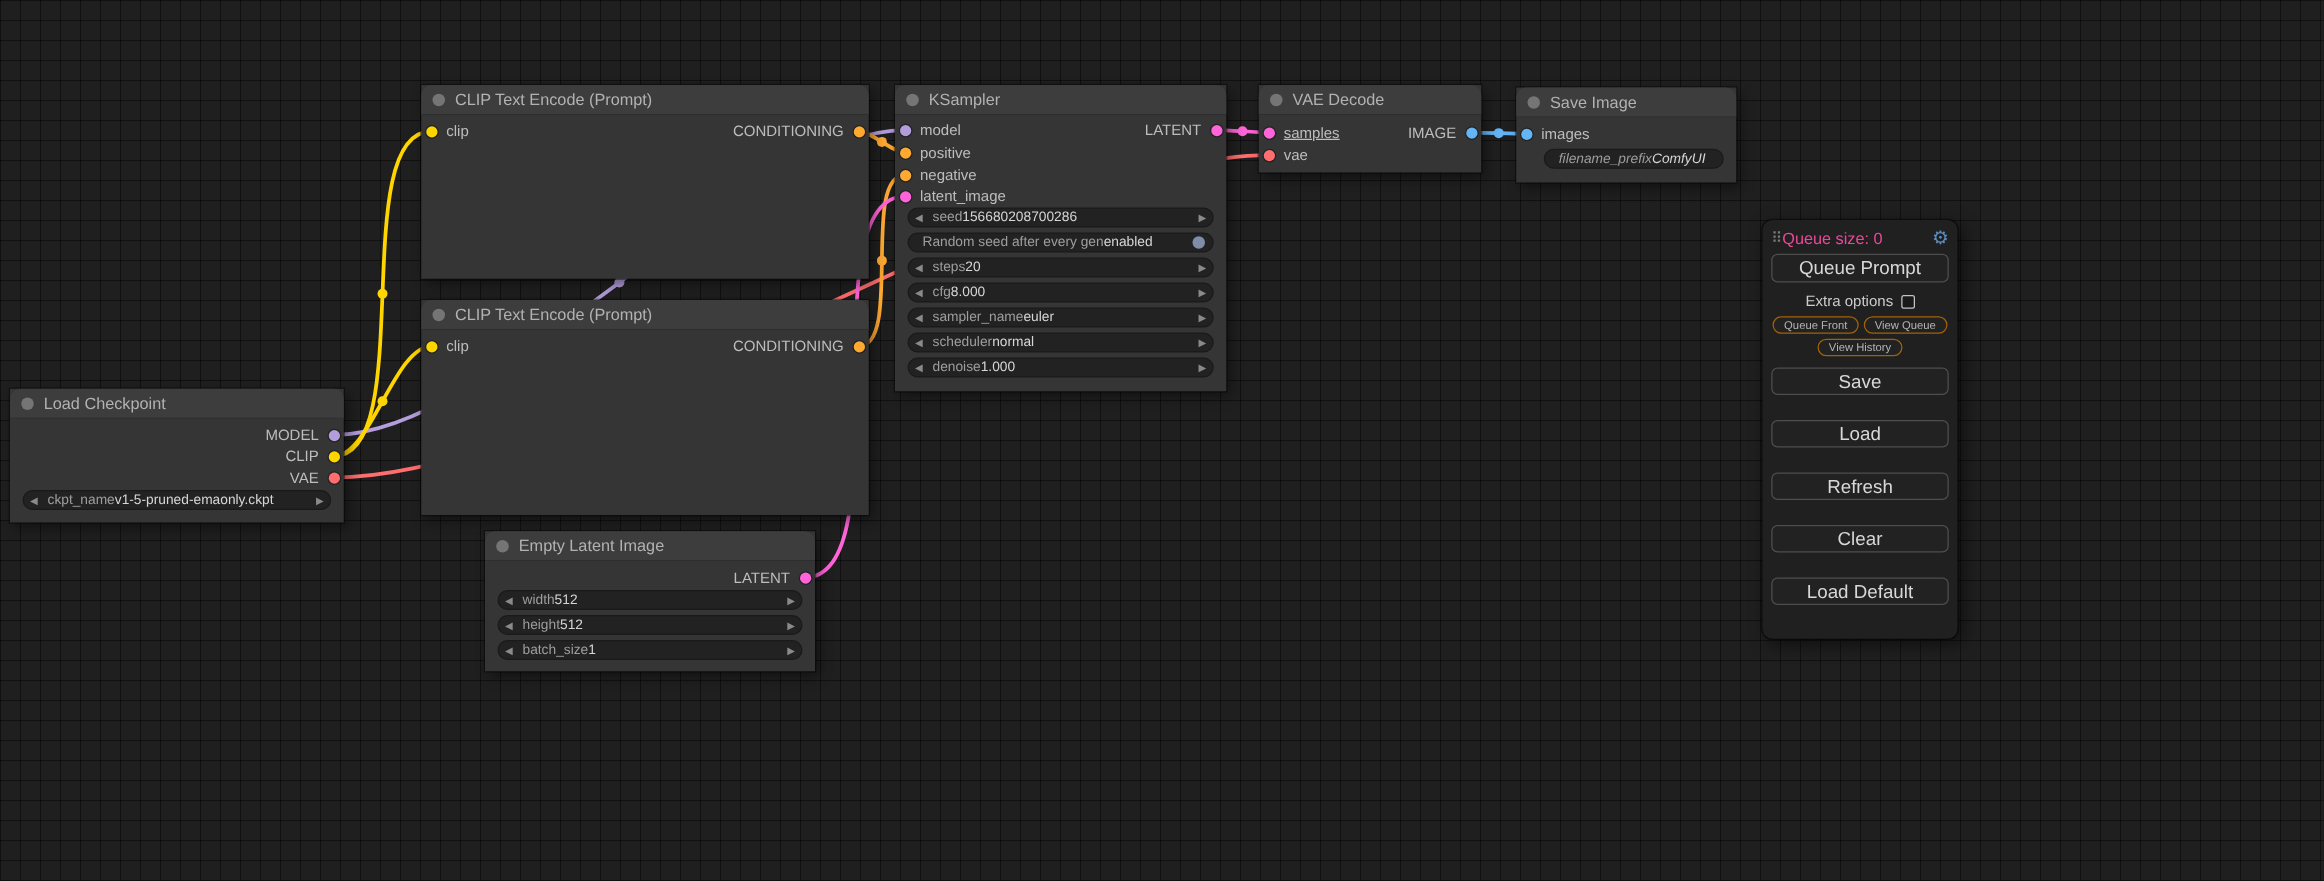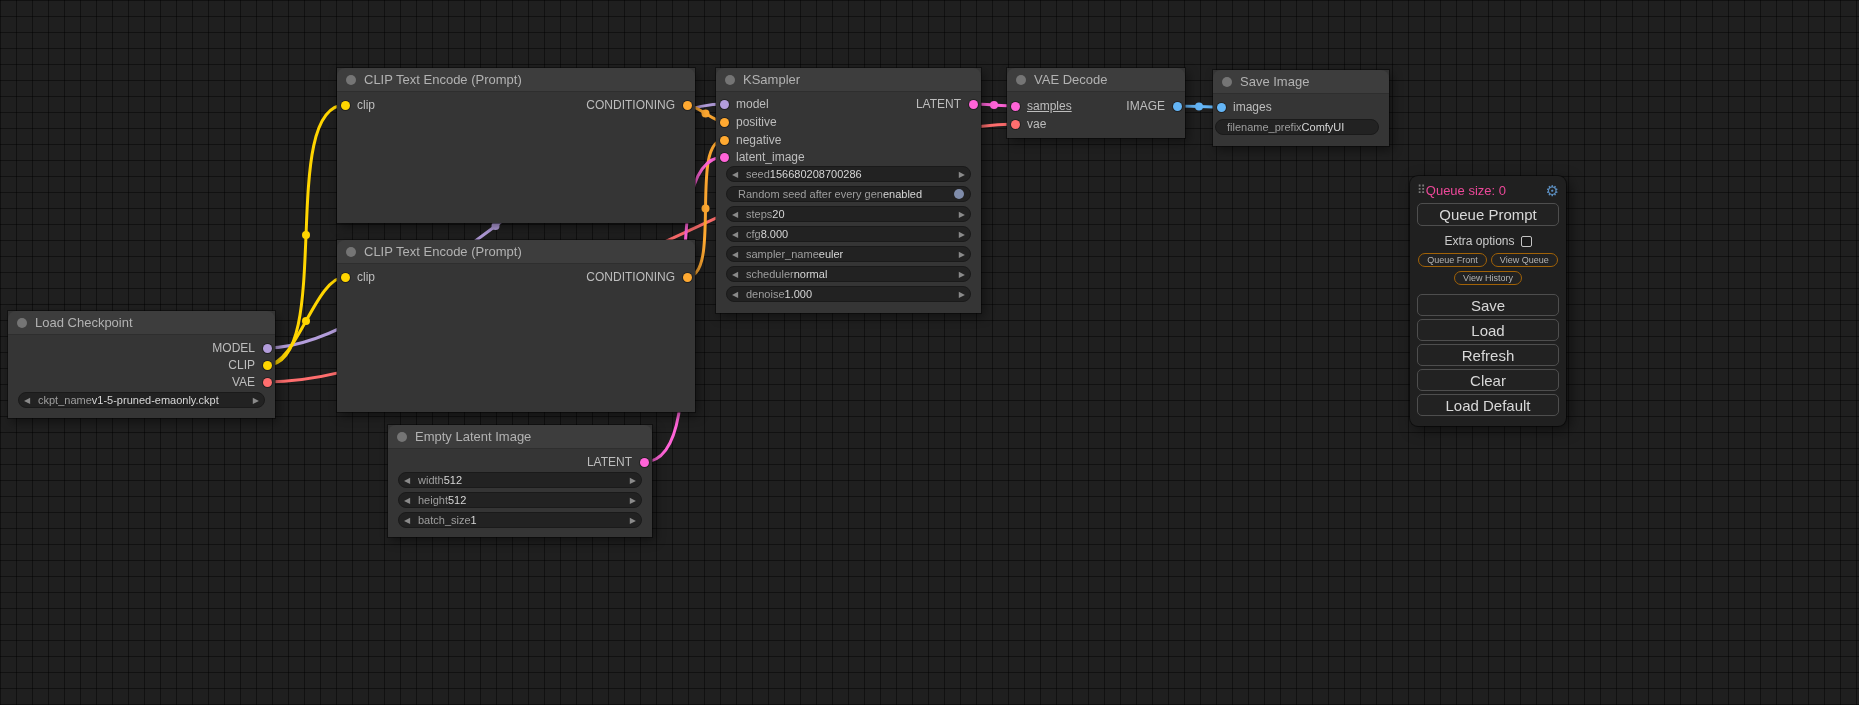--- a/index.html
+++ b/index.html
@@ -69,21 +69,21 @@
   }
   .qhead { display:flex; align-items:center; height:20px; margin-bottom:3px; }
   .drag  { color:#7a7a7a; font-size:12px; flex:0 0 auto; cursor:move; }
   .qsize { flex:1 1 auto; text-align:left; font-size:13px; color:#ec4899; }
   .gear  { flex:0 0 auto; color:#5b8dbe; font-size:15px; line-height:15px; cursor:pointer; }
   .qbtn {
     display:block; width:100%; height:22px;
     background:#222; color:#d8d8d8;
     border:1px solid #4e4e4e; border-radius:5px;
     font-family:"Liberation Sans", sans-serif; font-size:15px;
-    margin-bottom:3px; cursor:pointer;
+    margin-bottom:20px; cursor:pointer;
   }
   .qbtn.big { height:23px; margin-bottom:8px; }
   .extra-row { display:flex; align-items:center; justify-content:center; gap:6px; font-size:12px; color:#cccccc; margin-bottom:5px; }
   .cbx { width:11px; height:11px; border:1.5px solid #c4c4c4; border-radius:2px; background:#1a1a1a; cursor:pointer; }
   .small-row { display:flex; justify-content:center; gap:4px; margin-bottom:4px; }
   .sbtn {
     background:#222; color:#b4b4b4;
     border:1px solid #a16207; border-radius:8px;
     font-family:"Liberation Sans", sans-serif; font-size:9px;
     height:14px; line-height:11px; padding:0 8px; cursor:pointer;
@@ -259,21 +259,21 @@
   <span class="dot" style="right: 3.5px; top: 33.5px; background: rgb(100, 181, 246);"></span>
 </div>
 
 <div class="node" style="left:1213px;top:70px;width:176px;height:76px;">
   <div class="ntitle">
     <span class="tdot"></span>
     <span>Save Image</span>
   </div>
   <span class="slot in" style="top:30px;">images</span>
   <span class="dot" style="left: 3.5px; top: 32.5px; background: rgb(100, 181, 246);"></span>
-  <div class="widgets" style="left:2px;right:10px;top:49px;">
+  <div class="widgets" style="left:22px;right:10px;top:49px;font-style:italic;">
       <div class="widget">
         <span class="wname pad">filename_prefix</span>
         <span class="wval">ComfyUI</span>
       </div>
     </div>
 </div>
 
 <div class="qpanel">
   <div class="qhead">
     <span class="drag">⠿</span>

